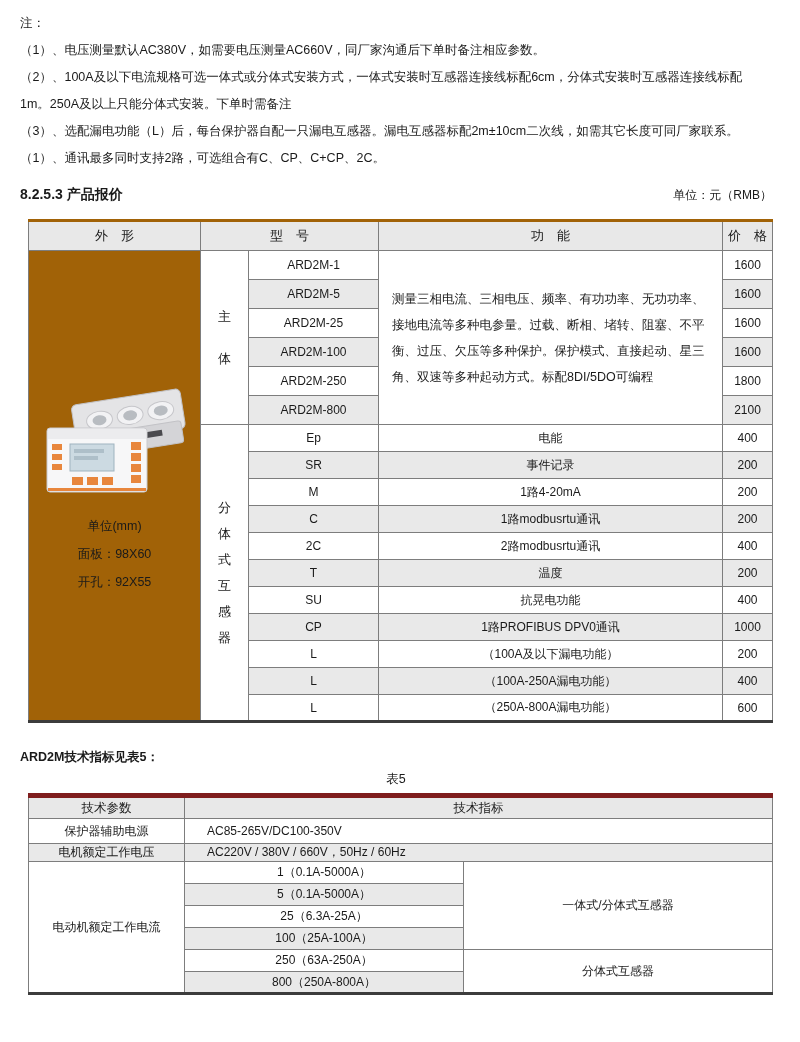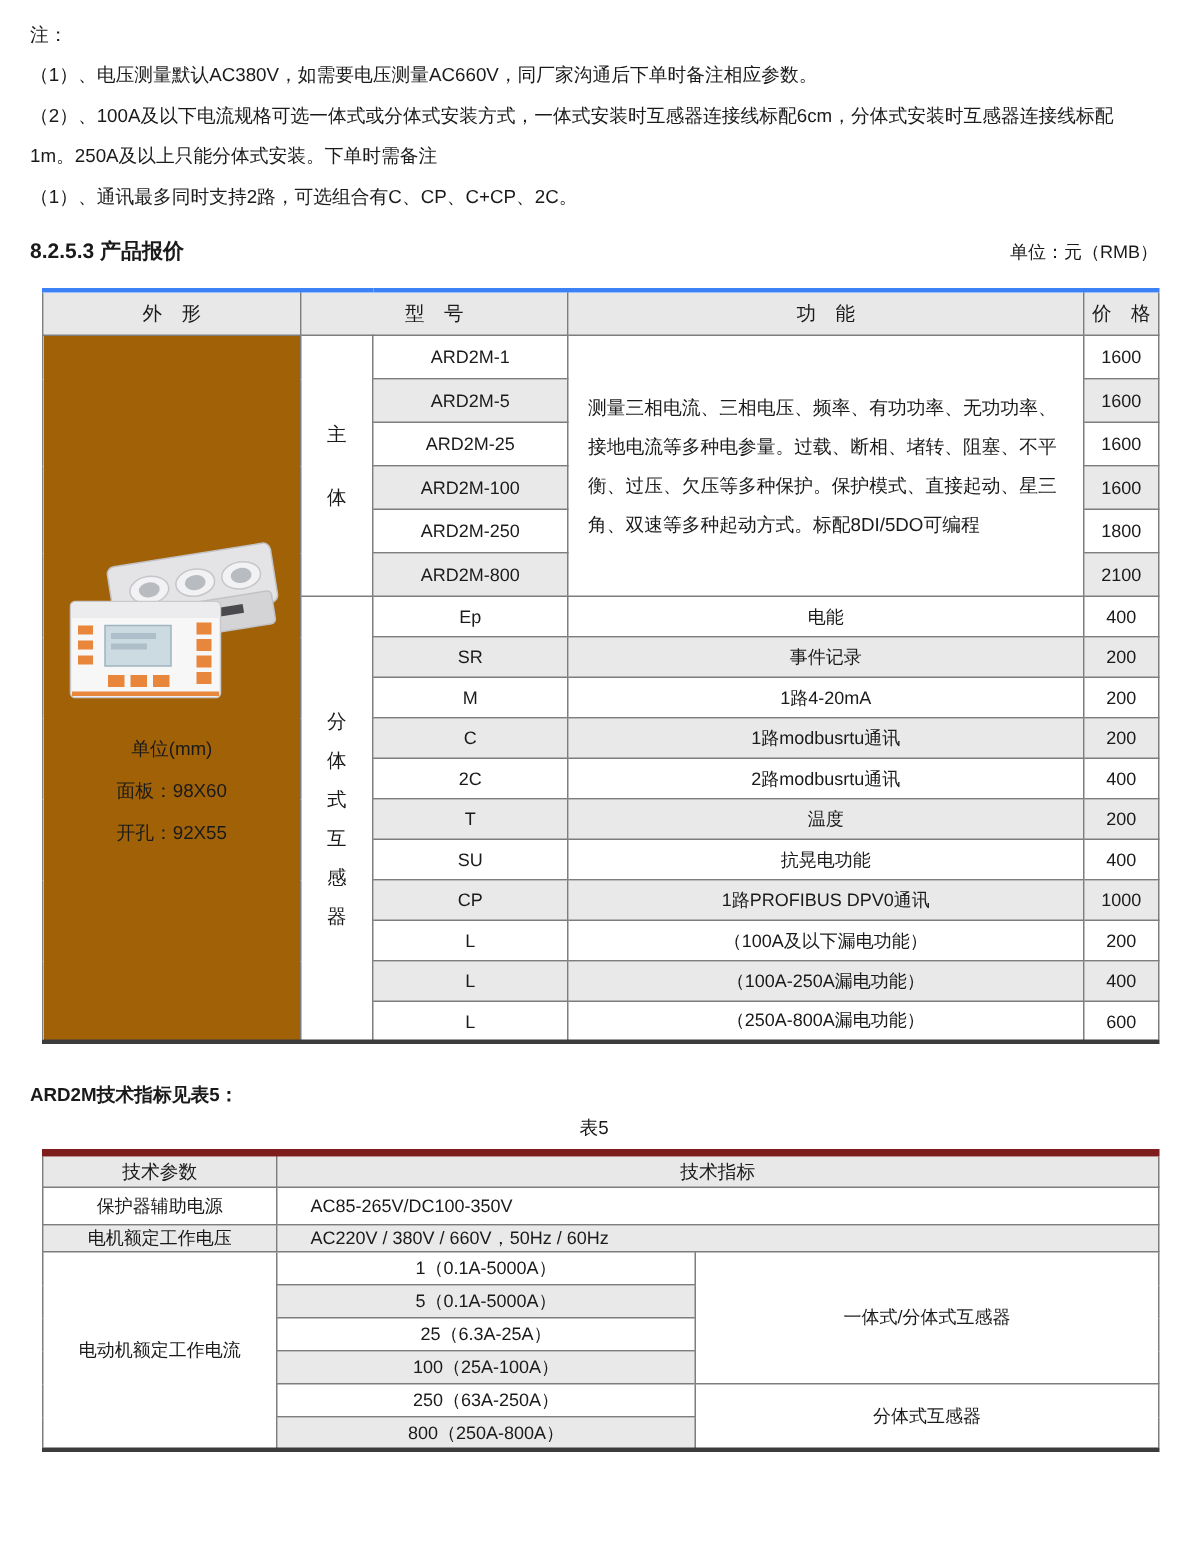--- a/index.html
+++ b/index.html
@@ -31,21 +31,21 @@
     font-size: 12px; text-align: center; vertical-align: middle;
     padding: 0; color: #1a1a1a;
     overflow: hidden;
   }
   .shade { background: #e9e9e9; }
   .hdr td { background: #e8e8e8; font-size: 13px; }
 
   
   table.price {
     width: 744px; margin: 15px 0 0 8px;
-    border-top: 3px solid #3b82f6; border-bottom: 3px solid #3c3c3c;
+    border-top: 3px solid #a16207; border-bottom: 3px solid #3c3c3c;
   }
   .price tr.hdr td { height: 30px; }
   .price tr.body-row td { height: 29px; }
   .price tr.addon-row td { height: 27px; }
   .func-body {
     text-align: left; padding: 0 13px;
     line-height: 26px; font-size: 12.5px;
     background: #ffffff;
   }
   .vert-label {
@@ -72,20 +72,21 @@
 </style>
 </head>
 <body>
 
 <div class="page">
 
   <div class="notes">
     <p>注：</p>
     <p>（1）、电压测量默认AC380V，如需要电压测量AC660V，同厂家沟通后下单时备注相应参数。</p>
     <p>（2）、100A及以下电流规格可选一体式或分体式安装方式，一体式安装时互感器连接线标配6cm，分体式安装时互感器连接线标配1m。250A及以上只能分体式安装。下单时需备注</p>
+    <p>（3）、选配漏电功能（L）后，每台保护器自配一只漏电互感器。漏电互感器标配2m±10cm二次线，如需其它长度可同厂家联系。</p>
     <p>（1）、通讯最多同时支持2路，可选组合有C、CP、C+CP、2C。</p>
   </div>
 
   <div class="title-row">
     <span class="section-title">8.2.5.3 产品报价</span>
     <span class="unit-label">单位：元（RMB）</span>
   </div>
 
   <table class="price">
     <colgroup>

